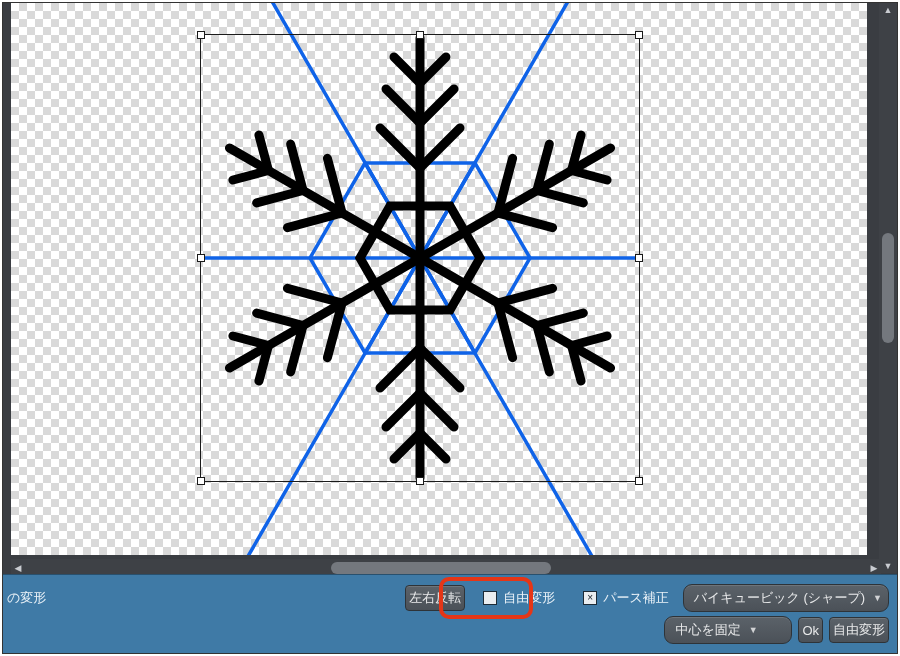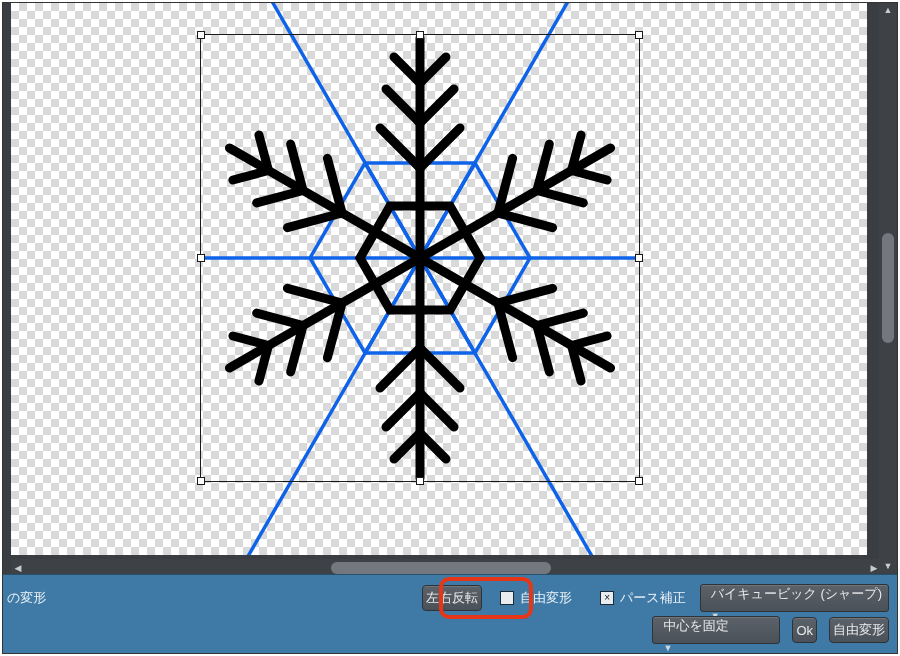--- a/index.html
+++ b/index.html
@@ -27,36 +27,35 @@
   .vscroll .arrow.down{bottom:0;}
   .vscroll .thumb{position:absolute;left:3px;width:12px;border-radius:6px;background:#74787e;top:230px;height:110px;}
   .hscroll{position:absolute;left:8px;bottom:0;height:18px;width:870px;background:#3e4146;}
   .hscroll .arrow{position:absolute;top:0;height:18px;width:14px;display:flex;align-items:center;justify-content:center;color:#c9ccd1;font-size:9px;cursor:pointer;}
   .hscroll .arrow.left{left:0;}
   .hscroll .arrow.right{right:0;}
   .hscroll .thumb{position:absolute;top:3px;height:12px;border-radius:6px;background:#74787e;left:320px;width:220px;}
   
   .ctlbar{position:absolute;left:0;right:0;bottom:0;height:78px;background:#3f7aa6;color:#eaf2f8;border-top:1px solid #29506d;}
   .ctl-row1{position:absolute;left:0;right:8px;top:8px;height:30px;display:flex;align-items:center;}
-  .ctl-row2{position:absolute;left:0;right:8px;bottom:8px;height:30px;display:flex;align-items:center;justify-content:flex-end;gap:12px;}
+  .ctl-row2{position:absolute;left:0;right:8px;bottom:8px;height:30px;display:flex;align-items:center;justify-content:flex-end;gap:6px;}
   .label{font-size:13px;white-space:nowrap;}
   .btn{
     display:inline-flex;align-items:center;justify-content:center;
     background:linear-gradient(#5b6269,#4b5158);color:#e8e9ea;
     border:1px solid #2e3338;border-radius:4px;
     font-size:13px;height:26px;padding:0 3px;cursor:pointer;
     box-shadow:inset 0 1px 0 rgba(255,255,255,.12);
   }
   .select{
-    display:inline-flex;align-items:flex-start;
+    display:inline-flex;align-items:center;
     background:linear-gradient(#5b6269,#4b5158);color:#e8e9ea;
-    border:1px solid #2e3338;border-radius:3px;
+    border:1px solid #2e3338;border-radius:9px;
     font-size:13px;height:26px;padding:0 6px 0 10px;cursor:pointer;gap:8px;
     box-shadow:inset 0 1px 0 rgba(255,255,255,.12);
-    flex-direction:column;
   }
   .select .caret{font-size:9px;opacity:.85;}
   .chk{display:inline-flex;align-items:center;gap:6px;font-size:13px;cursor:pointer;}
   .chk .box{width:12px;height:12px;border:1px solid #1b2a36;background:#e9edf0;display:inline-flex;align-items:center;justify-content:center;font-size:10px;color:#152029;line-height:1;}
   .chk .box.checked::after{content:"×";}
   
   .highlight{
     position:absolute;border:4px solid #e53617;border-radius:10px;pointer-events:none;box-sizing:border-box;
   }
 </style>

